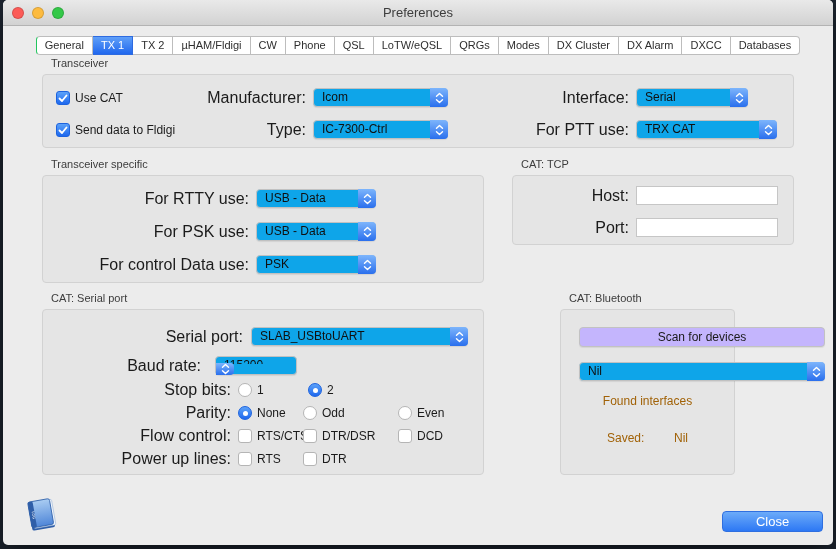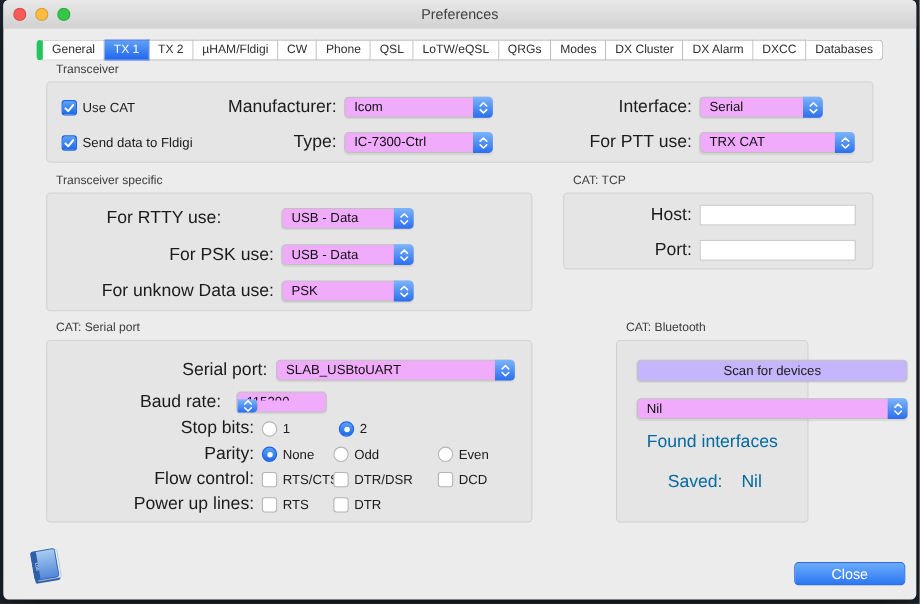--- a/index.html
+++ b/index.html
@@ -14,32 +14,32 @@
   .title { font-size:13px; color:#3d3d3d; }
   .traffic { position:absolute; left:9px; top:7px; display:flex; gap:8px; }
   .tl { width:12px; height:12px; border-radius:50%; border:1px solid rgba(0,0,0,0.15); }
   .tl.red { background:#fc5b57; }
   .tl.yellow { background:#fdbb3f; }
   .tl.green { background:#34c848; }
 
   .tabbar { position:absolute; top:36px; left:0; right:0; display:flex; justify-content:center; }
   .tab { font-size:11px; color:#2e2e2e; background:#ffffff; border:1px solid #bdbdbd; border-left:none;
          padding:2px 8px 3px; line-height:12px; white-space:nowrap; cursor:default; }
-  .tab:first-child { border-left:6px solid #22c55e; border-radius:4px 0 0 4px; }
+  .tab:first-child { border-left:1px solid #22c55e; border-radius:4px 0 0 4px; }
   .tab:last-child { border-radius:0 4px 4px 0; }
   .tab.active { background:linear-gradient(#5f9ff8,#2168ee); border-color:#2e6be0; color:#fff; }
 
   .groupbox { position:absolute; }
   .gb-title { font-size:11px; color:#3c3c3c; margin:0 0 4px 9px; height:13px; }
   .gb-body { position:relative; background:#e5e5e5; border:1px solid #d2d2d2; border-radius:4px; height:calc(100% - 17px); }
 
   .lbl { position:absolute; font-size:16px; color:#1b1b1b; text-align:right; height:20px; line-height:19px; white-space:nowrap; }
-  .static { position:absolute; font-size:16px; color:#0369a1; height:20px; line-height:19px; }
-
-  .dropdown { position:absolute; height:19px; background:#f0abfc; border:1px solid #c1c1c1; border-radius:4px;
+  .static { position:absolute; font-size:12px; color:#a16207; height:20px; line-height:19px; }
+
+  .dropdown { position:absolute; height:19px; background:#0ea5e9; border:1px solid #c1c1c1; border-radius:4px;
               display:flex; box-shadow:0 1px 1px rgba(0,0,0,0.08); }
   .dd-label { flex:1; font-size:12px; color:#101010; padding-left:8px; line-height:16px; white-space:nowrap; overflow:hidden; }
   .dd-cap { width:18px; margin:-1px -1px -1px 0; background:linear-gradient(#7db5fc,#2a6fed);
             border-radius:0 4px 4px 0; display:flex; align-items:center; justify-content:center; }
 
   .check-item { position:absolute; display:flex; align-items:center; gap:5px; height:20px; font-size:12px; color:#1b1b1b; }
   .checkbox { width:14px; height:14px; border-radius:3px; background:#fff; border:1px solid #b5b5b5;
               display:flex; align-items:center; justify-content:center; flex:0 0 auto; }
   .checkbox svg { display:none; }
   .checkbox.checked { background:linear-gradient(#5ca2f9,#1e68ee); border-color:#1d63df; }
@@ -151,41 +151,41 @@
               <path d="M1.5 7.7 L4.5 10.6 L7.5 7.7" stroke="#fff" stroke-width="1.4" fill="none" stroke-linecap="round" stroke-linejoin="round"></path>
             </svg>
         </span>
       </div>
     </div>
   </div>
 
   <div class="groupbox" style="left:39px; top:158px; width:442px; height:125px;">
     <div class="gb-title">Transceiver specific</div>
     <div class="gb-body">
-      <div class="lbl" style="left:6px; top:13px; width:200px;text-align:center;">For RTTY use:</div>
+      <div class="lbl" style="left:6px; top:13px; width:200px;">For RTTY use:</div>
       <div class="dropdown" style="left:213px; top:13px; width:120px;">
         <span class="dd-label">USB - Data</span>
         <span class="dd-cap">
           <svg width="9" height="12" viewBox="0 0 9 12">
               <path d="M1.5 4.3 L4.5 1.4 L7.5 4.3" stroke="#fff" stroke-width="1.4" fill="none" stroke-linecap="round" stroke-linejoin="round"></path>
               <path d="M1.5 7.7 L4.5 10.6 L7.5 7.7" stroke="#fff" stroke-width="1.4" fill="none" stroke-linecap="round" stroke-linejoin="round"></path>
             </svg>
         </span>
       </div>
       <div class="lbl" style="left:6px; top:46px; width:200px;">For PSK use:</div>
       <div class="dropdown" style="left:213px; top:46px; width:120px;">
         <span class="dd-label">USB - Data</span>
         <span class="dd-cap">
           <svg width="9" height="12" viewBox="0 0 9 12">
               <path d="M1.5 4.3 L4.5 1.4 L7.5 4.3" stroke="#fff" stroke-width="1.4" fill="none" stroke-linecap="round" stroke-linejoin="round"></path>
               <path d="M1.5 7.7 L4.5 10.6 L7.5 7.7" stroke="#fff" stroke-width="1.4" fill="none" stroke-linecap="round" stroke-linejoin="round"></path>
             </svg>
         </span>
       </div>
-      <div class="lbl" style="left:6px; top:79px; width:200px;">For unknow Data use:</div>
+      <div class="lbl" style="left:6px; top:79px; width:200px;">For control Data use:</div>
       <div class="dropdown" style="left:213px; top:79px; width:120px;">
         <span class="dd-label">PSK</span>
         <span class="dd-cap">
           <svg width="9" height="12" viewBox="0 0 9 12">
               <path d="M1.5 4.3 L4.5 1.4 L7.5 4.3" stroke="#fff" stroke-width="1.4" fill="none" stroke-linecap="round" stroke-linejoin="round"></path>
               <path d="M1.5 7.7 L4.5 10.6 L7.5 7.7" stroke="#fff" stroke-width="1.4" fill="none" stroke-linecap="round" stroke-linejoin="round"></path>
             </svg>
         </span>
       </div>
     </div>

